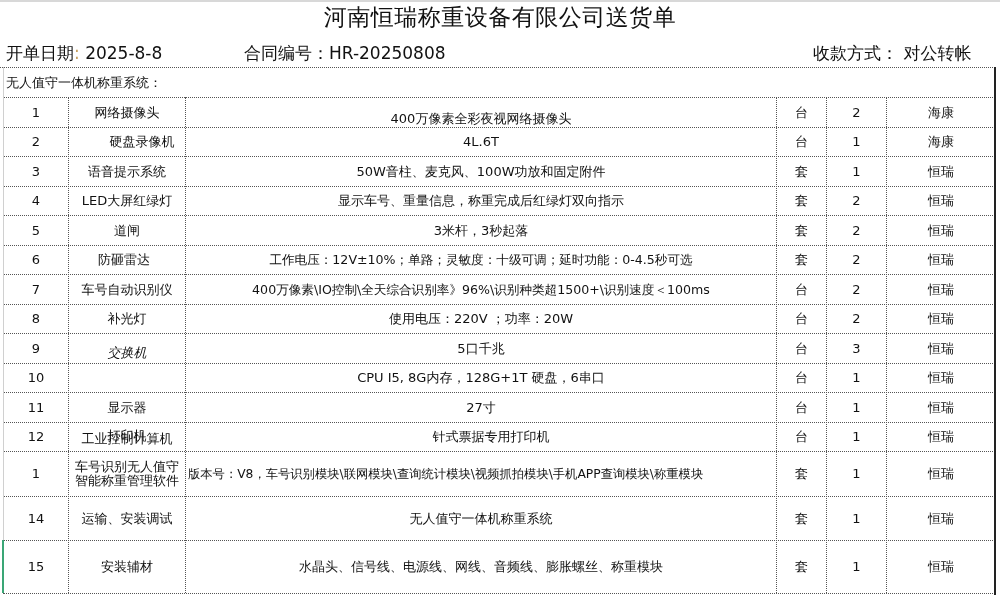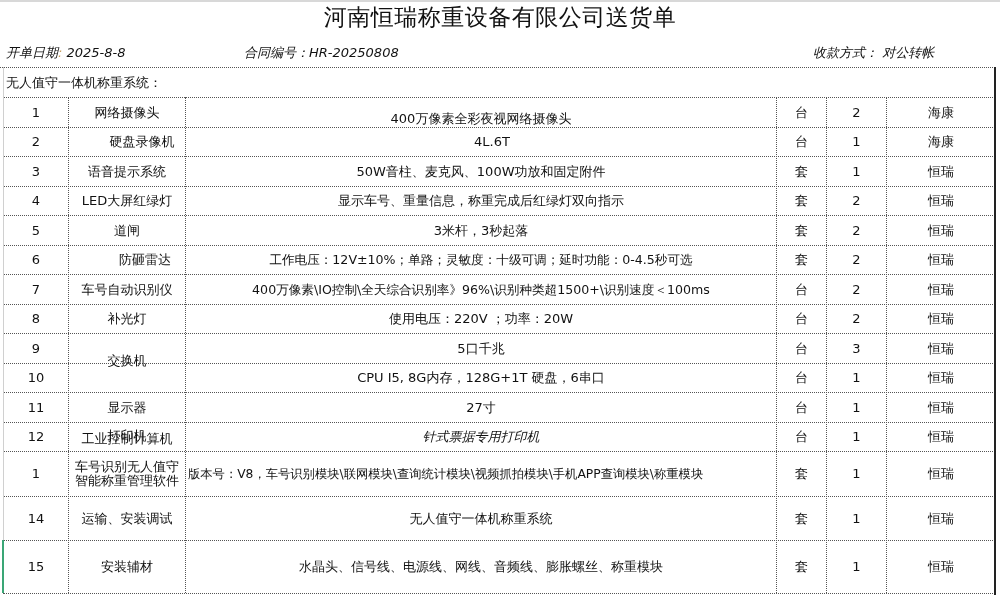--- a/index.html
+++ b/index.html
@@ -21,21 +21,21 @@
     }
     .title {
       position: absolute; left: 0; top: 2px; width: 1000px; height: 30px;
       text-align: center;
       font-size: 23px;
       line-height: 30px;
       letter-spacing: 0.5px;
     }
     .meta {
       position: absolute; top: 44px; height: 18px;
-      font-size: 13px; line-height: 18px; white-space: nowrap; font-style: italic;
+      font-size: 17px; line-height: 18px; white-space: nowrap;
     }
     .meta .sep { color: #c8a060; }
     .hline {
       position: absolute; left: 3px; height: 0;
       border-top: 1px dotted #555;
     }
     .vline {
       position: absolute; width: 0;
       border-left: 1px dotted #555;
     }
@@ -113,21 +113,21 @@
     <div class="vline" style="left: 826px; top: 97px; height: 496px;"></div>
     <div class="vline" style="left: 886px; top: 97px; height: 496px;"></div>
     <div class="cell" style="left: 4px; width: 64px; top: 98px; height: 29px;">1</div>
     <div class="cell" style="left: 69px; width: 116px; top: 98px; height: 29px;">网络摄像头</div>
     <div class="cell" style="left: 186px; width: 590px; top: 104px; height: 29px;">400万像素全彩夜视网络摄像头</div>
     <div class="cell" style="left: 777px; width: 49px; top: 98px; height: 29px;">台</div>
     <div class="cell" style="left: 827px; width: 59px; top: 98px; height: 29px;">2</div>
     <div class="cell" style="left: 887px; width: 108px; top: 98px; height: 29px;">海康</div>
     <div class="cell" style="left: 4px; width: 64px; top: 128px; height: 28px;">2</div>
     <div class="cell" style="left: 84px; width: 116px; top: 128px; height: 28px;">硬盘录像机</div>
-    <div class="cell" style="left: 197px; width: 590px; top: 128px; height: 28px;">4L.6T</div>
+    <div class="cell" style="left: 186px; width: 590px; top: 128px; height: 28px;">4L.6T</div>
     <div class="cell" style="left: 777px; width: 49px; top: 128px; height: 28px;">台</div>
     <div class="cell" style="left: 827px; width: 59px; top: 128px; height: 28px;">1</div>
     <div class="cell" style="left: 887px; width: 108px; top: 128px; height: 28px;">海康</div>
     <div class="cell" style="left: 4px; width: 64px; top: 157px; height: 29px;">3</div>
     <div class="cell" style="left: 69px; width: 116px; top: 157px; height: 29px;">语音提示系统</div>
     <div class="cell" style="left: 186px; width: 590px; top: 157px; height: 29px;">50W音柱、麦克风、100W功放和固定附件</div>
     <div class="cell" style="left: 777px; width: 49px; top: 157px; height: 29px;">套</div>
     <div class="cell" style="left: 827px; width: 59px; top: 157px; height: 29px;">1</div>
     <div class="cell" style="left: 887px; width: 108px; top: 157px; height: 29px;">恒瑞</div>
     <div class="cell" style="left: 4px; width: 64px; top: 187px; height: 28px;">4</div>
@@ -136,58 +136,58 @@
     <div class="cell" style="left: 777px; width: 49px; top: 187px; height: 28px;">套</div>
     <div class="cell" style="left: 827px; width: 59px; top: 187px; height: 28px;">2</div>
     <div class="cell" style="left: 887px; width: 108px; top: 187px; height: 28px;">恒瑞</div>
     <div class="cell" style="left: 4px; width: 64px; top: 216px; height: 29px;">5</div>
     <div class="cell" style="left: 69px; width: 116px; top: 216px; height: 29px;">道闸</div>
     <div class="cell" style="left: 186px; width: 590px; top: 216px; height: 29px;">3米杆，3秒起落</div>
     <div class="cell" style="left: 777px; width: 49px; top: 216px; height: 29px;">套</div>
     <div class="cell" style="left: 827px; width: 59px; top: 216px; height: 29px;">2</div>
     <div class="cell" style="left: 887px; width: 108px; top: 216px; height: 29px;">恒瑞</div>
     <div class="cell" style="left: 4px; width: 64px; top: 246px; height: 28px;">6</div>
-    <div class="cell" style="left: 87px; width: 116px; top: 246px; height: 28px;">防砸雷达</div>
+    <div class="cell" style="left: 66px; width: 116px; top: 246px; height: 28px;">防砸雷达</div>
     <div class="cell" style="left: 186px; width: 590px; top: 246px; height: 28px; font-size: 12.6px;">工作电压：12V±10%；单路；灵敏度：十级可调；延时功能：0-4.5秒可选</div>
     <div class="cell" style="left: 777px; width: 49px; top: 246px; height: 28px;">套</div>
     <div class="cell" style="left: 827px; width: 59px; top: 246px; height: 28px;">2</div>
     <div class="cell" style="left: 887px; width: 108px; top: 246px; height: 28px;">恒瑞</div>
     <div class="cell" style="left: 4px; width: 64px; top: 275px; height: 29px;">7</div>
     <div class="cell" style="left: 69px; width: 116px; top: 275px; height: 29px;">车号自动识别仪</div>
     <div class="cell" style="left: 186px; width: 590px; top: 275px; height: 29px; font-size: 12.6px;">400万像素\IO控制\全天综合识别率》96%\识别种类超1500+\识别速度＜100ms</div>
     <div class="cell" style="left: 777px; width: 49px; top: 275px; height: 29px;">台</div>
     <div class="cell" style="left: 827px; width: 59px; top: 275px; height: 29px;">2</div>
     <div class="cell" style="left: 887px; width: 108px; top: 275px; height: 29px;">恒瑞</div>
     <div class="cell" style="left: 4px; width: 64px; top: 305px; height: 28px;">8</div>
     <div class="cell" style="left: 69px; width: 116px; top: 305px; height: 28px;">补光灯</div>
     <div class="cell" style="left: 186px; width: 590px; top: 305px; height: 28px;">使用电压：220V ；功率：20W</div>
     <div class="cell" style="left: 777px; width: 49px; top: 305px; height: 28px;">台</div>
     <div class="cell" style="left: 827px; width: 59px; top: 305px; height: 28px;">2</div>
     <div class="cell" style="left: 887px; width: 108px; top: 305px; height: 28px;">恒瑞</div>
     <div class="cell" style="left: 4px; width: 64px; top: 334px; height: 29px;">9</div>
-    <div class="cell" style="left: 69px; width: 116px; top: 346px; height: 29px;">交换机</div>
+    <div class="cell" style="left: 69px; width: 116px; top: 338px; height: 29px; font-style: italic;">交换机</div>
     <div class="cell" style="left: 186px; width: 590px; top: 334px; height: 29px;">5口千兆</div>
     <div class="cell" style="left: 777px; width: 49px; top: 334px; height: 29px;">台</div>
     <div class="cell" style="left: 827px; width: 59px; top: 334px; height: 29px;">3</div>
     <div class="cell" style="left: 887px; width: 108px; top: 334px; height: 29px;">恒瑞</div>
     <div class="cell" style="left: 4px; width: 64px; top: 364px; height: 28px;">10</div>
     <div class="cell" style="left: 69px; width: 116px; top: 381px; height: 28px; margin-top: 44px;">工业控制计算机</div>
     <div class="cell" style="left: 186px; width: 590px; top: 364px; height: 28px;">CPU I5, 8G内存，128G+1T 硬盘，6串口</div>
     <div class="cell" style="left: 777px; width: 49px; top: 364px; height: 28px;">台</div>
     <div class="cell" style="left: 827px; width: 59px; top: 364px; height: 28px;">1</div>
     <div class="cell" style="left: 887px; width: 108px; top: 364px; height: 28px;">恒瑞</div>
     <div class="cell" style="left: 4px; width: 64px; top: 393px; height: 29px;">11</div>
     <div class="cell" style="left: 69px; width: 116px; top: 393px; height: 29px;">显示器</div>
     <div class="cell" style="left: 186px; width: 590px; top: 393px; height: 29px;">27寸</div>
     <div class="cell" style="left: 777px; width: 49px; top: 393px; height: 29px;">台</div>
     <div class="cell" style="left: 827px; width: 59px; top: 393px; height: 29px;">1</div>
     <div class="cell" style="left: 887px; width: 108px; top: 393px; height: 29px;">恒瑞</div>
     <div class="cell" style="left: 4px; width: 64px; top: 423px; height: 28px;">12</div>
     <div class="cell" style="left: 69px; width: 116px; top: 423px; height: 28px; font-family: Liberation Mono, monospace;">打印机</div>
-    <div class="cell" style="left: 186px; width: 590px; top: 423px; height: 28px; font-style: italic;">针式票据专用打印机</div>
+    <div class="cell" style="left: 196px; width: 590px; top: 423px; height: 28px;">针式票据专用打印机</div>
     <div class="cell" style="left: 777px; width: 49px; top: 423px; height: 28px;">台</div>
     <div class="cell" style="left: 827px; width: 59px; top: 423px; height: 28px;">1</div>
     <div class="cell" style="left: 887px; width: 108px; top: 423px; height: 28px;">恒瑞</div>
     <div class="cell" style="left: 4px; width: 64px; top: 452px; height: 44px;">1</div>
     <div class="cell wrap" style="left: 69px; width: 116px; top: 452px; height: 44px;">车号识别无人值守智能称重管理软件</div>
     <div class="cell" style="left: 186px; width: 590px; top: 452px; height: 44px; font-size: 12.3px; justify-content: flex-start; padding-left: 2px;">版本号：V8，车号识别模块\联网模块\查询统计模块\视频抓拍模块\手机APP查询模块\称重模块</div>
     <div class="cell" style="left: 777px; width: 49px; top: 452px; height: 44px;">套</div>
     <div class="cell" style="left: 827px; width: 59px; top: 452px; height: 44px;">1</div>
     <div class="cell" style="left: 887px; width: 108px; top: 452px; height: 44px;">恒瑞</div>
     <div class="cell" style="left: 4px; width: 64px; top: 497px; height: 43px;">14</div>

